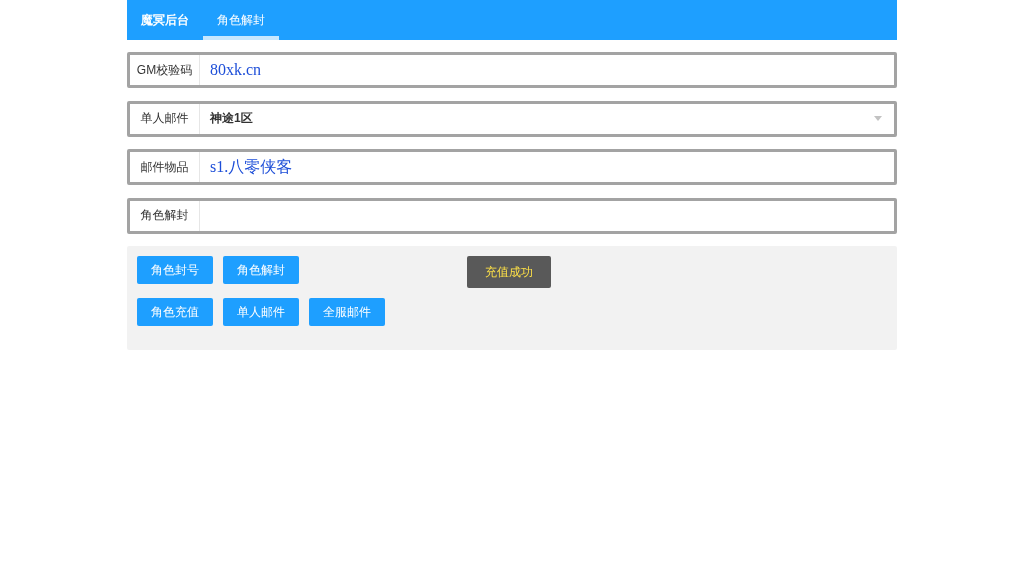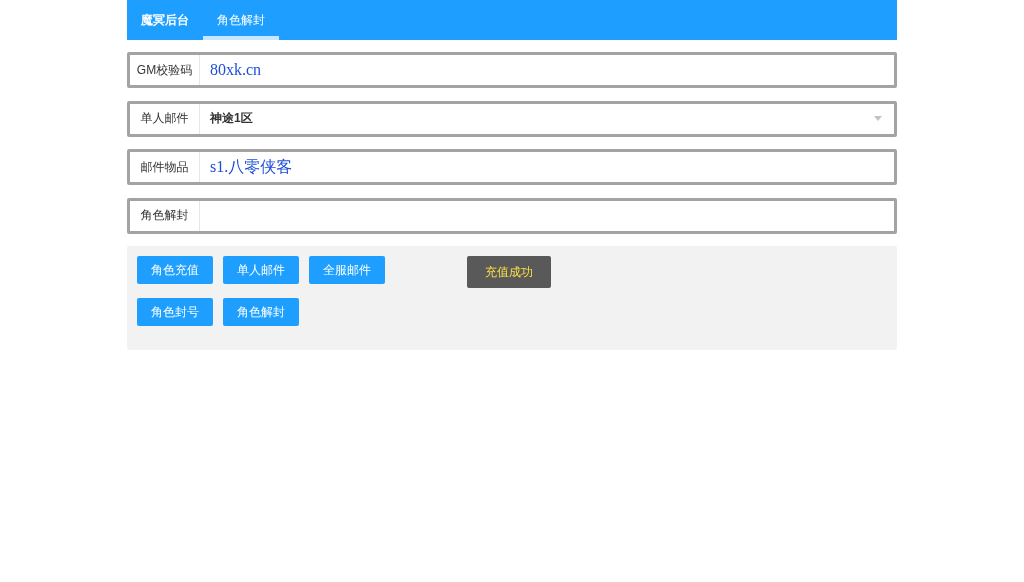--- a/index.html
+++ b/index.html
@@ -163,25 +163,25 @@
     </div>
 
 
 
     <div class="form-row">
       <div class="form-label">角色解封</div>
     </div>
 
     <div class="button-panel">
       <div class="button-row">
+        <button class="btn">角色封号</button>
+        <button class="btn">角色解封</button>
+      </div>
+      <div class="button-row">
         <button class="btn">角色充值</button>
         <button class="btn">单人邮件</button>
         <button class="btn">全服邮件</button>
-      </div>
-      <div class="button-row">
-        <button class="btn">角色封号</button>
-        <button class="btn">角色解封</button>
       </div>
       <div class="status-toast">充值成功</div>
     </div>
 
   </div>
 </div>
 
 </body></html>

